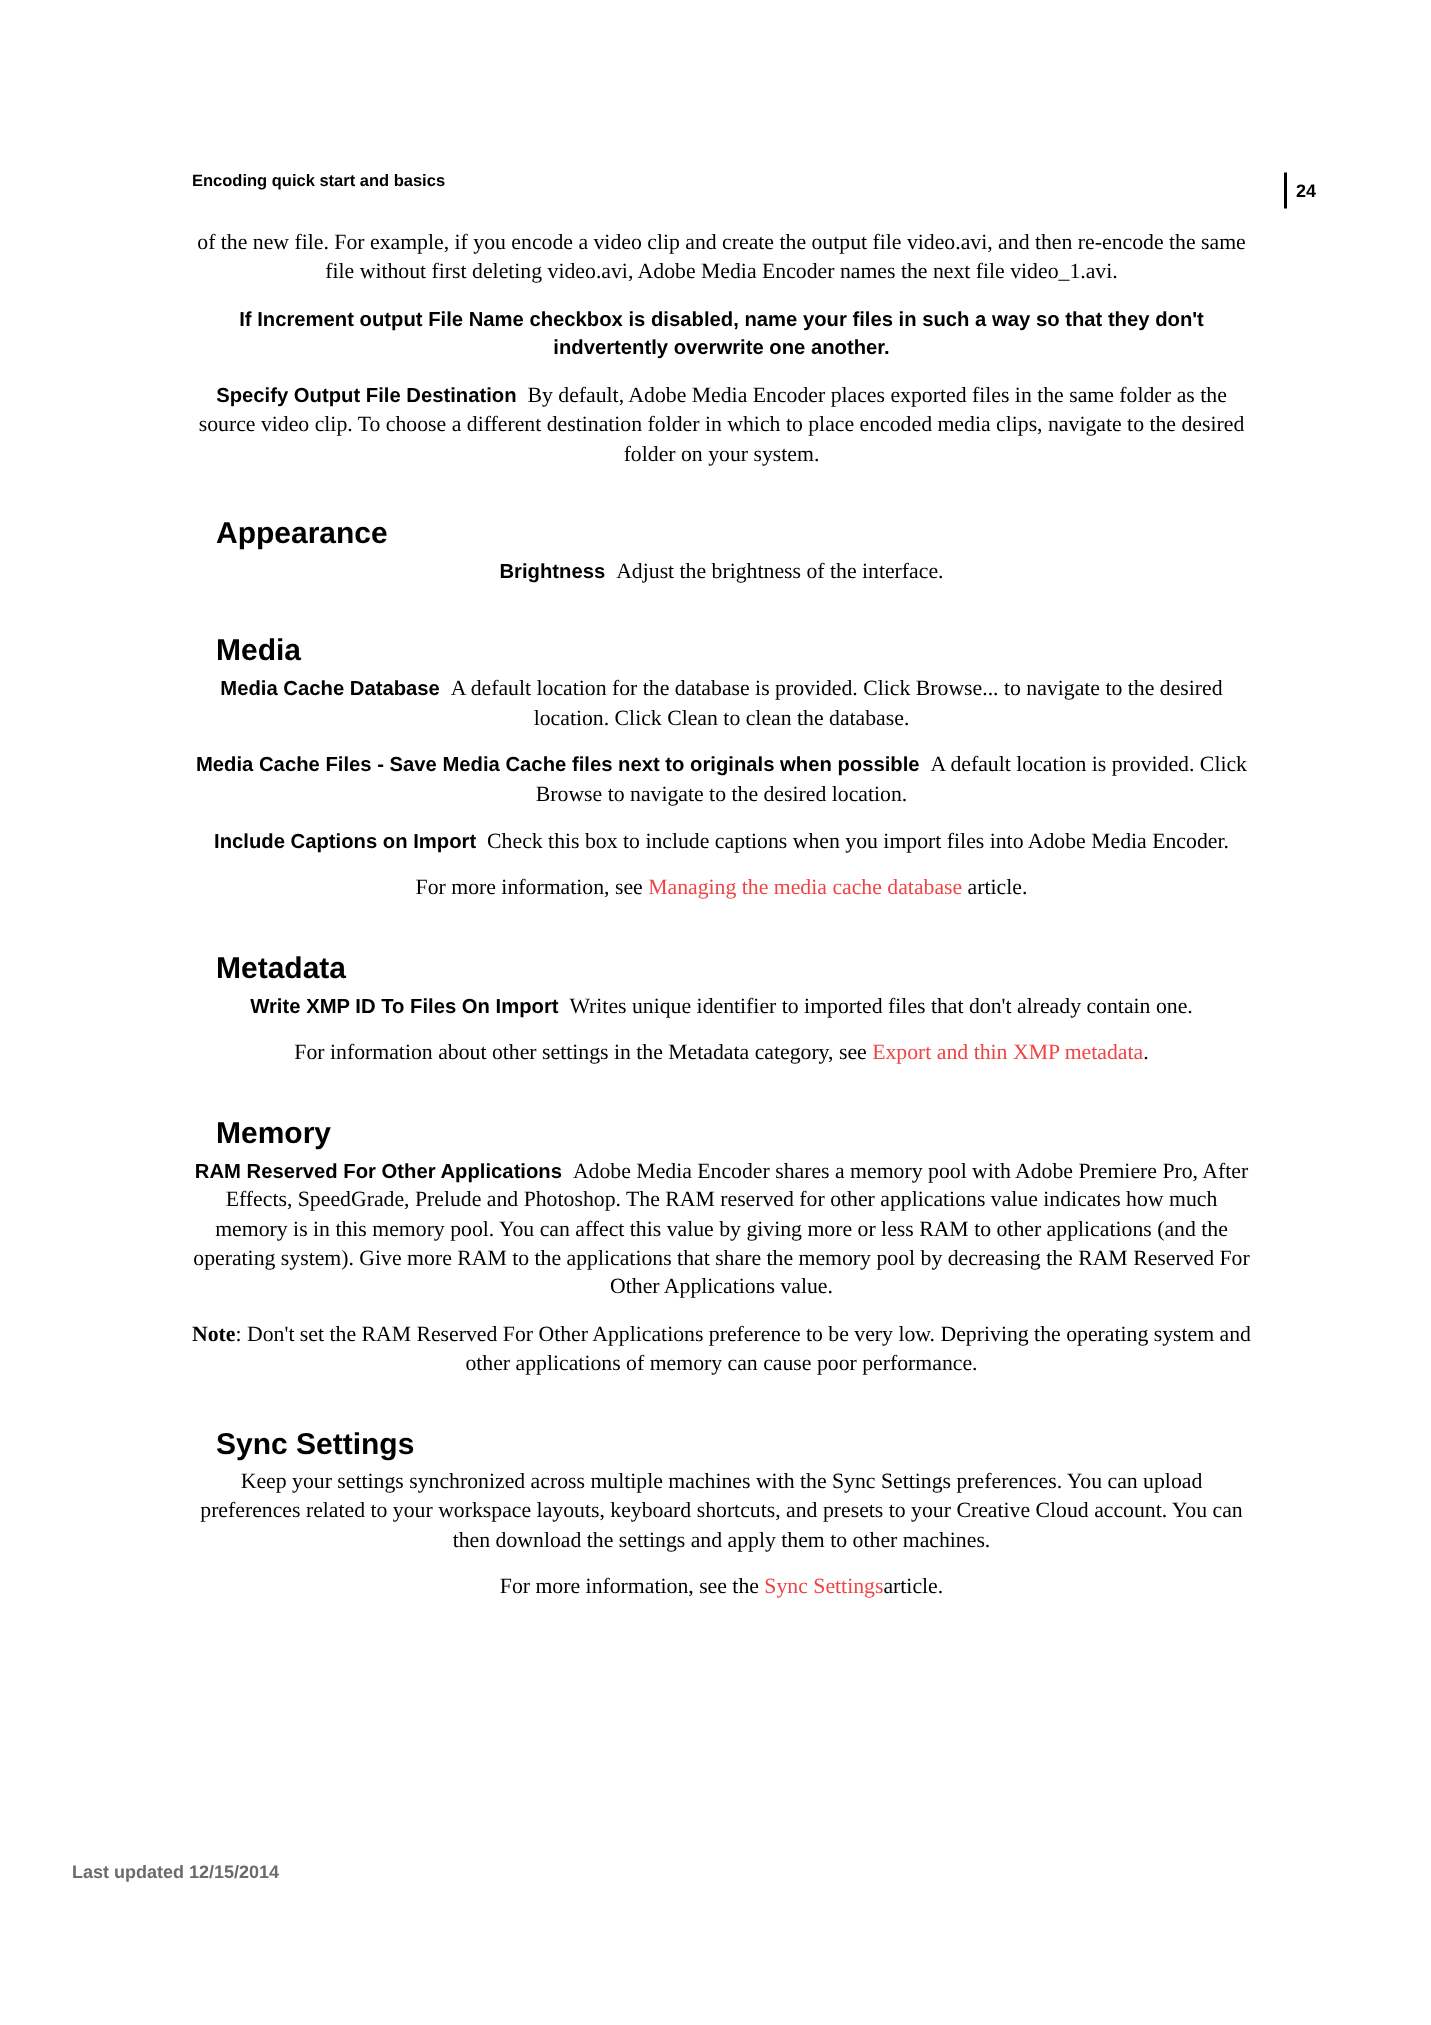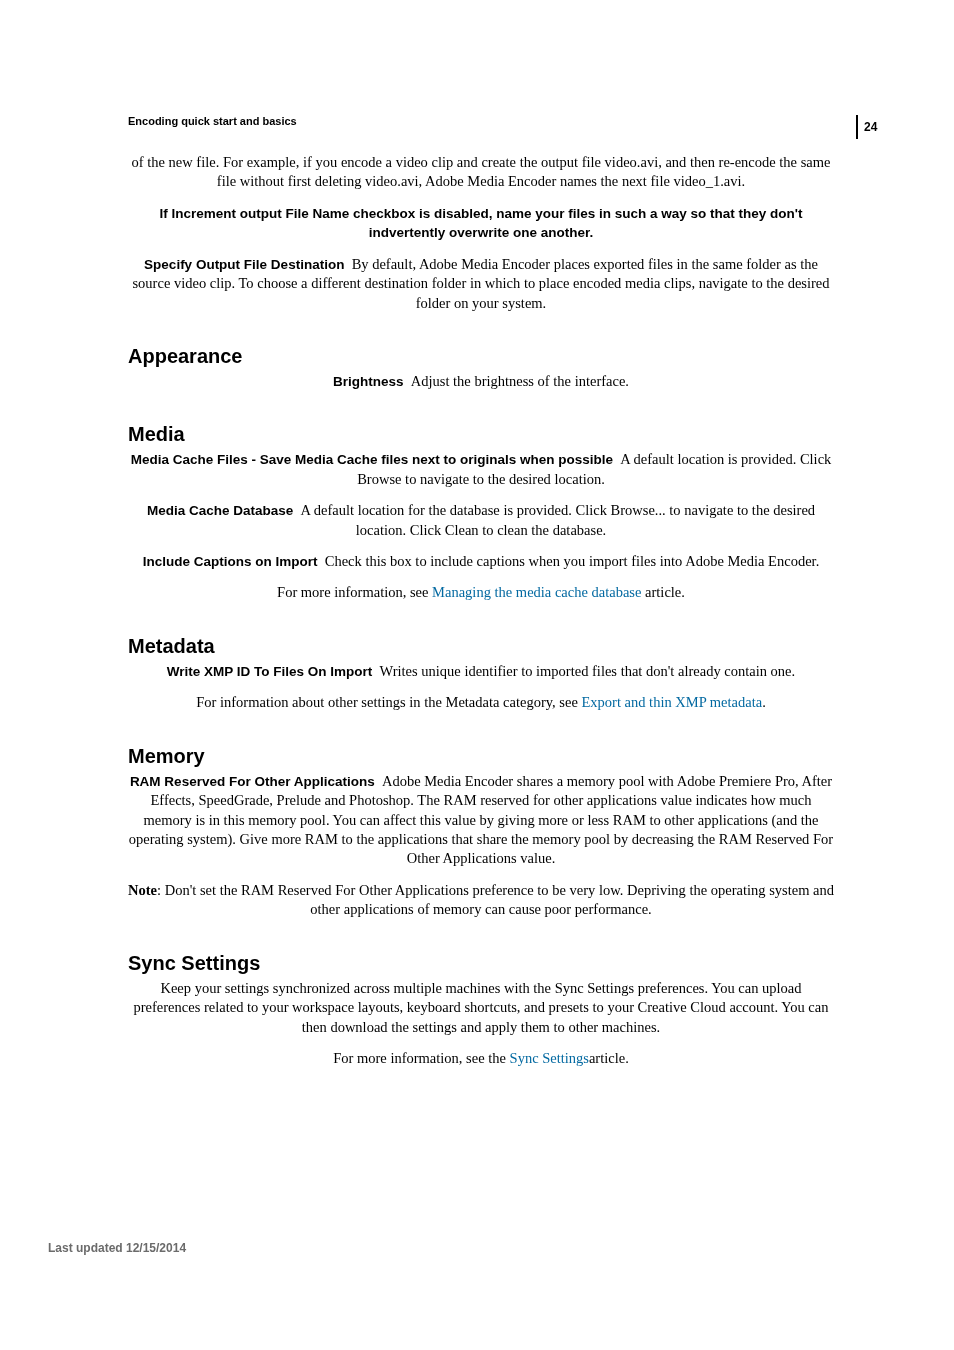--- a/index.html
+++ b/index.html
@@ -2,25 +2,25 @@
 <html><head>
 <meta charset="utf-8">
 <style>
   html,body{margin:0;padding:0;background:#fff;}
   body{width:954px;min-height:1350px;font-family:"Minion Pro","Times New Roman",Georgia,serif;color:#000;position:relative;}
   .page{padding:115px 120px 0 128px;}
   .page-num-wrap{position:absolute;top:115px;right:68px;width:30px;}
   .page-num-wrap .bar{border-left:2px solid #000;height:24px;padding-left:6px;}
   .page-num{font-family:"Myriad Pro","Segoe UI",Arial,sans-serif;font-weight:700;font-size:12px;line-height:24px;}
   .running-head{font-family:"Myriad Pro","Segoe UI",Arial,sans-serif;font-weight:700;font-size:11px;margin-bottom:26px;}
-  .sec-h{font-family:"Myriad Pro","Segoe UI",Arial,sans-serif;font-weight:700;font-size:20px;margin:32px 0 4px 0;}
+  .sec-h{font-family:"Myriad Pro","Segoe UI",Arial,sans-serif;font-weight:700;font-size:20px;margin:32px 0 4px 16px;}
   p{font-size:14.5px;line-height:1.34;margin:2px 0 12px 0;text-align:center;}
   .bold-sans{font-family:"Myriad Pro","Segoe UI",Arial,sans-serif;font-weight:700;font-size:13.5px;}
   .bold-serif{font-weight:700;}
-  a.link{color:#0369a1;text-decoration:none;}
+  a.link{color:#ef4444;text-decoration:none;}
   .footer{position:absolute;bottom:95px;width:954px;text-align:left;font-family:"Myriad Pro","Segoe UI",Arial,sans-serif;font-weight:700;color:#6b6b6b;font-size:12px;padding-left:48px;}
 </style>
 </head>
 <body>
 
 <div class="page-num-wrap">
   <div class="bar"><span class="page-num">24</span></div>
 </div>
 
 <div class="page">
@@ -30,22 +30,22 @@
   <p>of the new file. For example, if you encode a video clip and create the output file video.avi, and then re-encode the same file without first deleting video.avi, Adobe Media Encoder names the next file video_1.avi.</p>
 
   <p><span class="bold-sans">If Increment output File Name checkbox is disabled, name your files in such a way so that they don't indvertently overwrite one another.</span></p>
 
   <p><span class="bold-sans">Specify Output File Destination</span>&nbsp;&nbsp;<span>By default, Adobe Media Encoder places exported files in the same folder as the source video clip. To choose a different destination folder in which to place encoded media clips, navigate to the desired folder on your system.</span></p>
 
   <div class="sec-h">Appearance</div>
   <p><span class="bold-sans">Brightness</span>&nbsp;&nbsp;<span>Adjust the brightness of the interface.</span></p>
 
   <div class="sec-h">Media</div>
+  <p><span class="bold-sans">Media Cache Database</span>&nbsp;&nbsp;<span>A default location for the database is provided. Click Browse... to navigate to the desired location. Click Clean to clean the database.</span></p>
   <p><span class="bold-sans">Media Cache Files - Save Media Cache files next to originals when possible</span>&nbsp;&nbsp;<span>A default location is provided. Click Browse to navigate to the desired location.</span></p>
-  <p><span class="bold-sans">Media Cache Database</span>&nbsp;&nbsp;<span>A default location for the database is provided. Click Browse... to navigate to the desired location. Click Clean to clean the database.</span></p>
   <p><span class="bold-sans">Include Captions on Import</span>&nbsp;&nbsp;<span>Check this box to include captions when you import files into Adobe Media Encoder.</span></p>
   <p><span>For more information, see </span><a class="link">Managing the media cache database</a><span> article.</span></p>
 
   <div class="sec-h">Metadata</div>
   <p><span class="bold-sans">Write XMP ID To Files On Import</span>&nbsp;&nbsp;<span>Writes unique identifier to imported files that don't already contain one.</span></p>
   <p><span>For information about other settings in the Metadata category, see </span><a class="link">Export and thin XMP metadata</a><span>.</span></p>
 
   <div class="sec-h">Memory</div>
   <p><span class="bold-sans">RAM Reserved For Other Applications</span>&nbsp;&nbsp;<span>Adobe Media Encoder shares a memory pool with Adobe Premiere Pro, After Effects, SpeedGrade, Prelude and Photoshop. The RAM reserved for other applications value indicates how much memory is in this memory pool. You can affect this value by giving more or less RAM to other applications (and the operating system). Give more RAM to the applications that share the memory pool by decreasing the RAM Reserved For Other Applications value.</span></p>
   <p><span class="bold-serif">Note</span><span>: Don't set the RAM Reserved For Other Applications preference to be very low. Depriving the operating system and other applications of memory can cause poor performance.</span></p>

